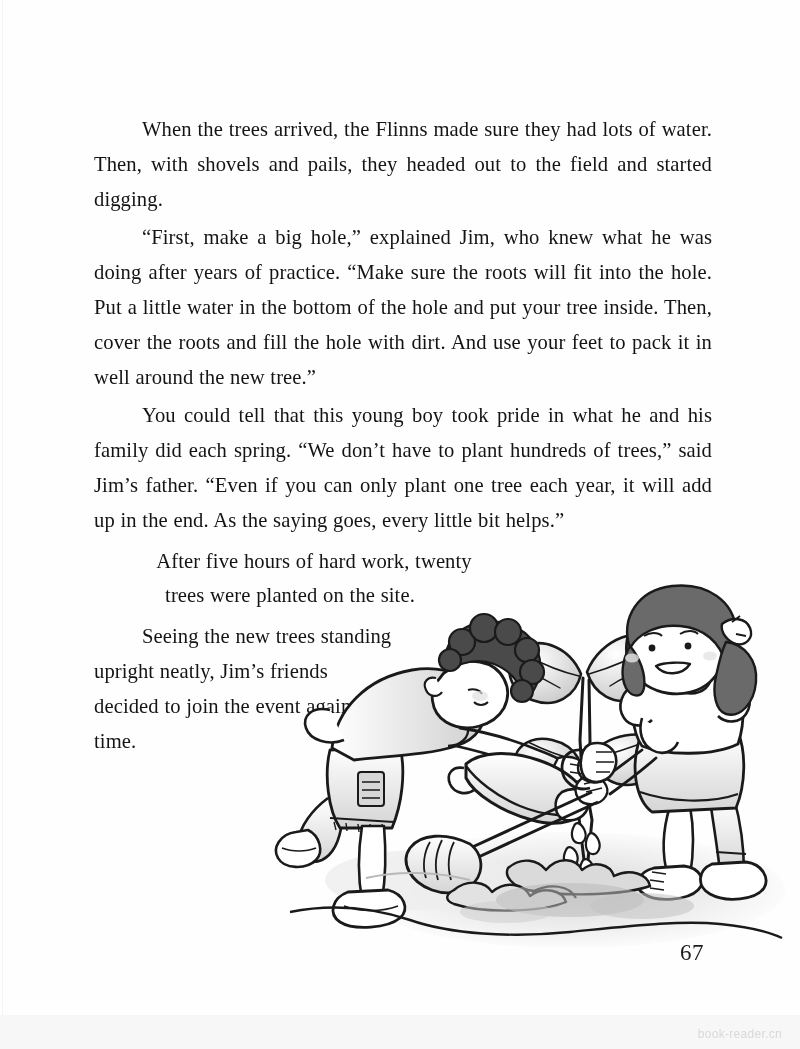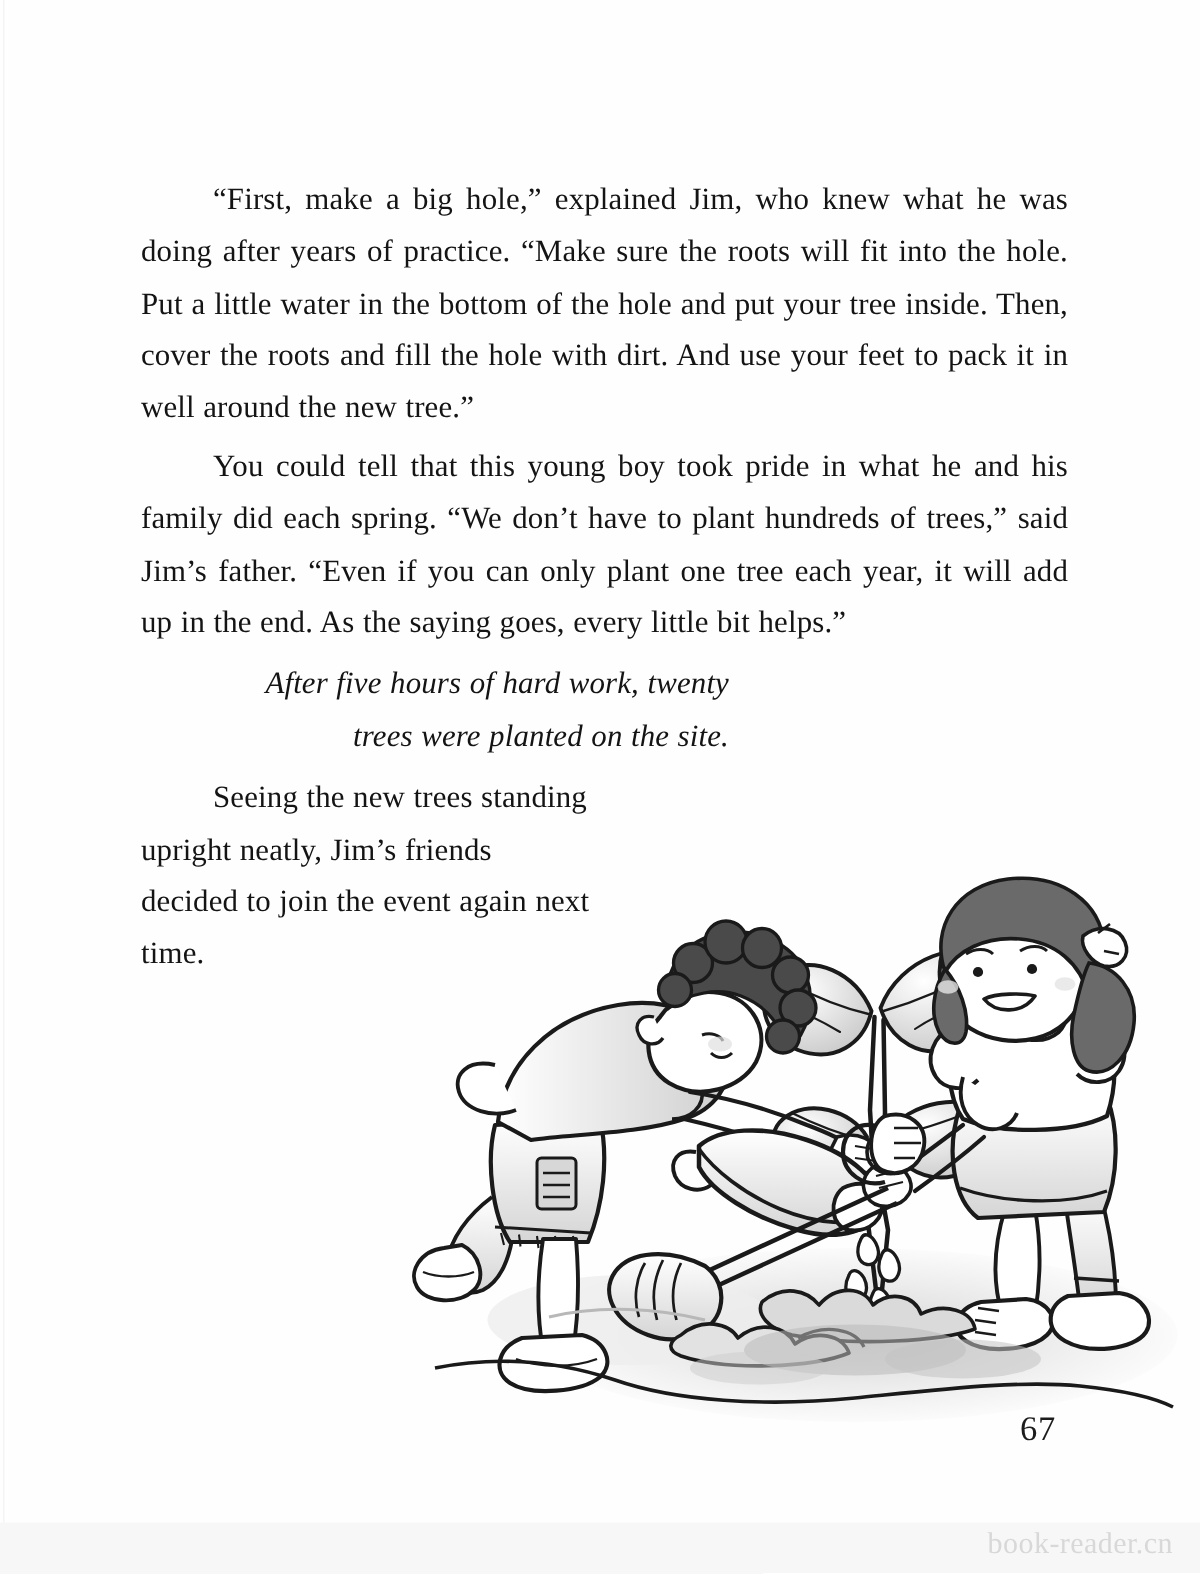--- a/index.html
+++ b/index.html
@@ -31,22 +31,21 @@
     text-indent: 48px;
     text-align: justify;
     text-justify: inter-word;
     letter-spacing: 0.1px;
     word-spacing: 0.4px;
     color: #141414;
   }
   
   .para.narrow {
     width: 392px;
-    text-align: right;
-    font-style: italic;
+    text-align: center;
   }
   .para.narrow-2 {
     width: 300px;
     text-align: left;
   }
   .p-gap-1 { margin-top: 0px; }
   .p-gap-2 { margin-top: 4px; }
   .p-gap-3 { margin-top: 6px; }
 
   
@@ -77,22 +76,22 @@
     left: 0;
     bottom: 0;
     width: 800px;
     height: 34px;
     background: #f7f7f7;
   }
   #watermark {
     position: absolute;
     right: 18px;
     bottom: 8px;
-    font-family: Liberation Serif, serif;
-    font-size: 20px;
+    font-family: Liberation Sans, sans-serif;
+    font-size: 12px;
     color: #d8d8d8;
     letter-spacing: 0.3px;
   }
 
   
   #scan-edge-left {
     position: absolute;
     left: 2px;
     top: 0;
     width: 1px;
@@ -101,20 +100,21 @@
   }
 </style>
 </head>
 <body>
 
 <div id="page">
 
   <div id="scan-edge-left"></div>
 
   <div id="text-column">
+    <p class="para p-gap-1">When the trees arrived, the Flinns made sure they had lots of water. Then, with shovels and pails, they headed out to the field and started digging.</p>
     <p class="para p-gap-2">“First, make a big hole,” explained Jim, who knew what he was doing after years of practice. “Make sure the roots will fit into the hole. Put a little water in the bottom of the hole and put your tree inside. Then, cover the roots and fill the hole with dirt. And use your feet to pack it in well around the new tree.”</p>
     <p class="para p-gap-2">You could tell that this young boy took pride in what he and his family did each spring. “We don’t have to plant hundreds of trees,” said Jim’s father. “Even if you can only plant one tree each year, it will add up in the end. As the saying goes, every little bit helps.”</p>
     <p class="para narrow p-gap-3">After five hours of hard work, twenty trees were planted on the site.</p>
     <p class="para narrow-2 p-gap-3">Seeing the new trees standing upright neatly, Jim’s friends decided to join the event again next time.</p>
   </div>
 
   <div id="illustration">
     <svg width="520" height="420" viewBox="0 0 520 420" xmlns="http://www.w3.org/2000/svg">
       <defs>
         <linearGradient id="gSoft" x1="0" y1="0" x2="0" y2="1">

